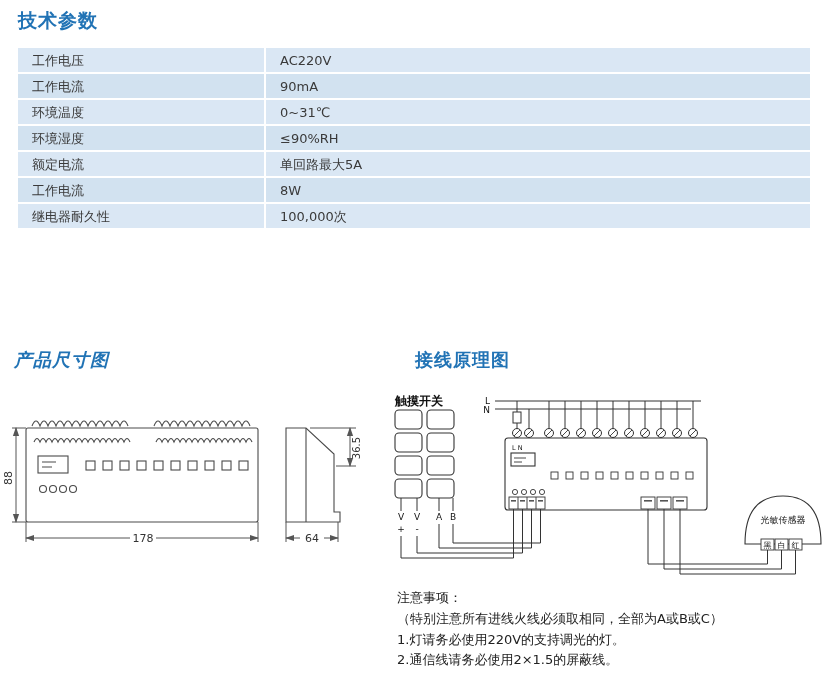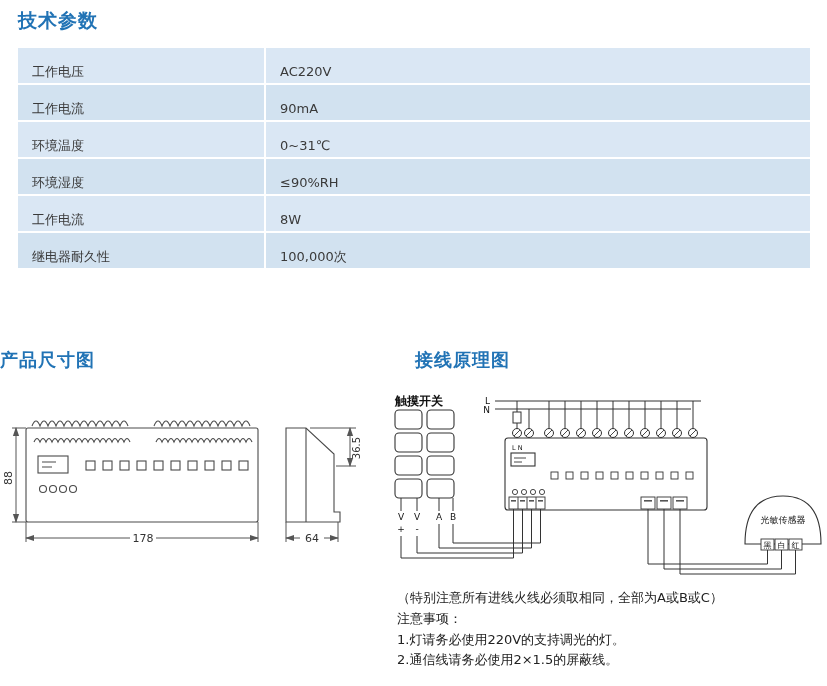--- a/index.html
+++ b/index.html
@@ -14,30 +14,30 @@
   .page-title{
     position:absolute;left:18px;top:8px;
     font-size:19px;font-weight:bold;color:#2173b5;letter-spacing:1px;
   }
   table.spec-table{
     position:absolute;left:18px;top:46px;width:792px;
     border-collapse:separate;border-spacing:0 2px;
     font-size:13px;color:#3a3a3a;
   }
   table.spec-table td{
-    height:23px;padding:12px 0 0 14px;vertical-align:middle;margin-left:45px;
+    height:23px;padding:1px 0 0 14px;vertical-align:middle;margin-left:45px;
   }
   table.spec-table td.lbl{width:232px;border-right:2px solid #fff;}
   table.spec-table tr:nth-child(odd) td{background:#dae7f4;}
   table.spec-table tr:nth-child(even) td{background:#d2e2f0;}
   .section-title{
     position:absolute;top:348px;
     font-size:18px;font-weight:bold;color:#2173b5;letter-spacing:1px;
   }
-  .section-title.dim{left:0;}
+  .section-title.dim{left:14px;font-style:italic;}
   .section-title.wire{left:415px;}
   svg{font-family:inherit;}
   .dim-svg{position:absolute;left:4px;top:392px;}
   .wire-svg{position:absolute;left:393px;top:392px;}
   .notes{
     position:absolute;left:397px;top:588px;width:425px;
     font-size:13px;line-height:1.6;color:#222;
   }
   .notes p{margin:0;}
 </style>
@@ -58,20 +58,24 @@
           <td class="lbl">工作电流</td>
           <td>90mA</td>
         </tr>
       <tr>
           <td class="lbl">环境温度</td>
           <td>0~31℃</td>
         </tr>
       <tr>
           <td class="lbl">环境湿度</td>
           <td>≤90%RH</td>
+        </tr>
+      <tr>
+          <td class="lbl">额定电流</td>
+          <td>单回路最大5A</td>
         </tr>
       <tr>
           <td class="lbl">工作电流</td>
           <td>8W</td>
         </tr>
       <tr>
           <td class="lbl">继电器耐久性</td>
           <td>100,000次</td>
         </tr>
     </tbody>
@@ -303,19 +307,19 @@
       </g>
       <g fill="#111" font-size="8" text-anchor="middle">
         <text x="374.5" y="156">黑</text>
         <text x="388.5" y="156">白</text>
         <text x="402.5" y="156">红</text>
       </g>
     </g>
   </svg>
 
   <div class="notes">
+    <p>注意事项：</p>
     <p>（特别注意所有进线火线必须取相同，全部为A或B或C）</p>
-    <p>注意事项：</p>
     <p>1.灯请务必使用220V的支持调光的灯。</p>
     <p>2.通信线请务必使用2×1.5的屏蔽线。</p>
   </div>
 
 </div>
 
 </body></html>

